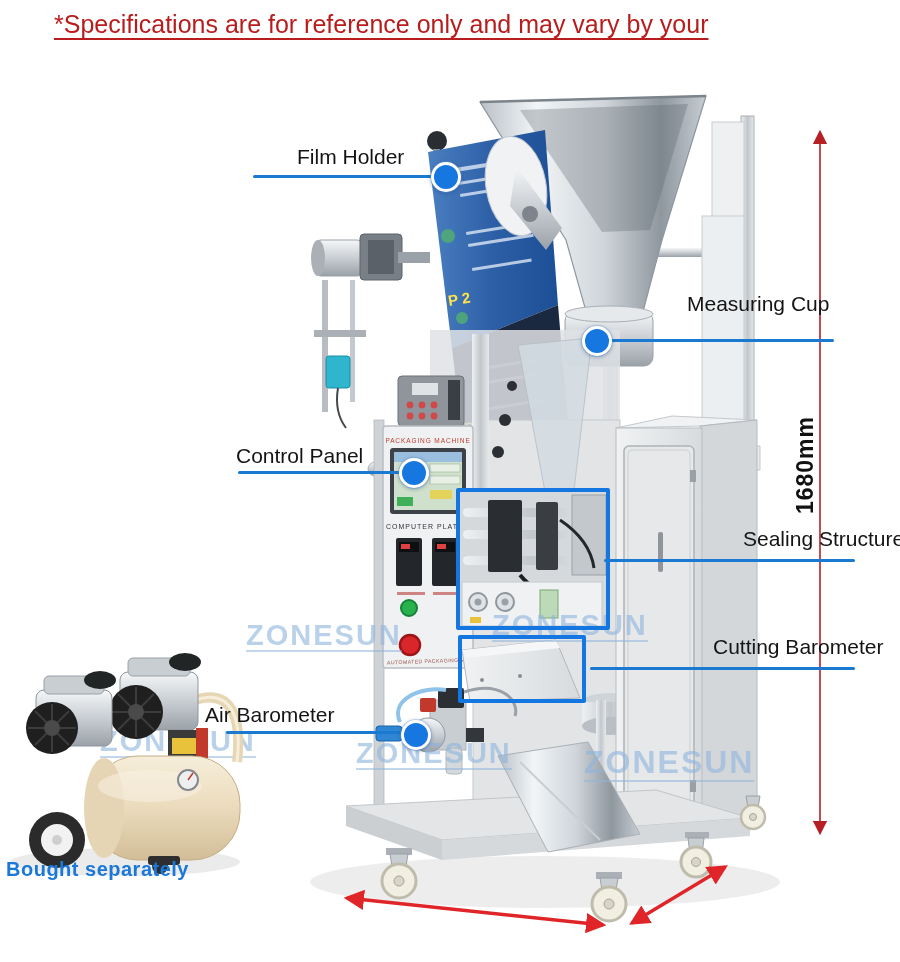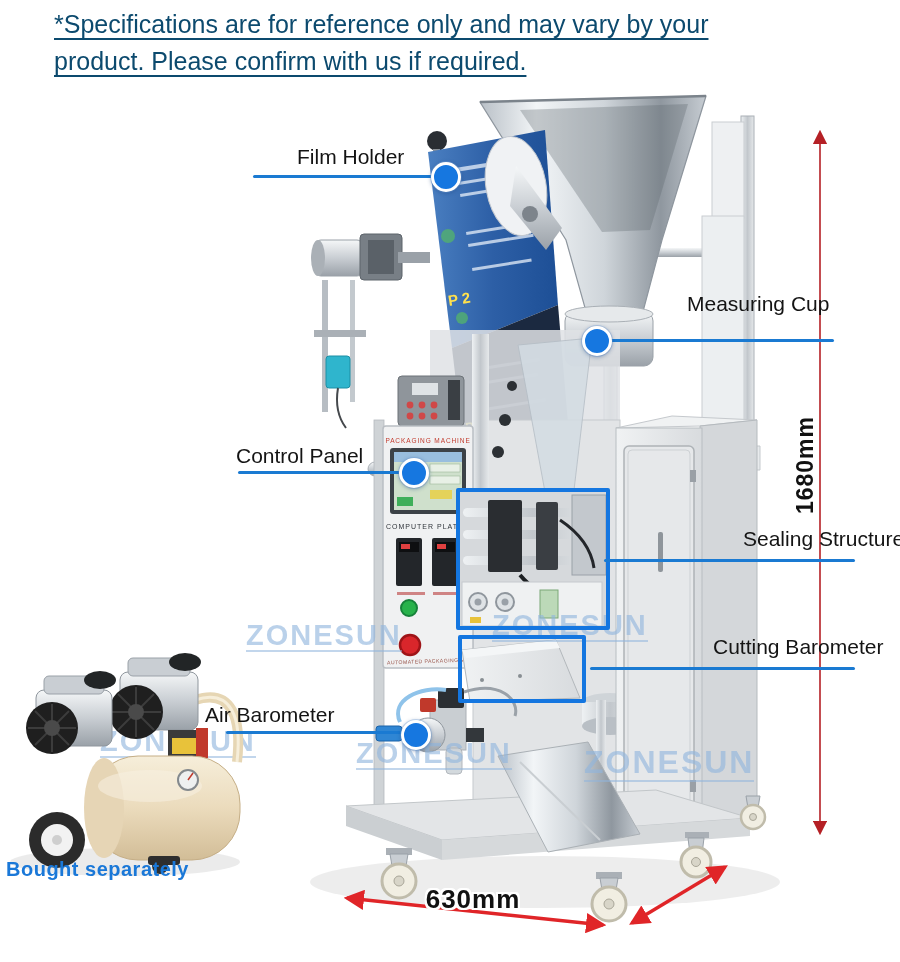--- a/index.html
+++ b/index.html
@@ -4,21 +4,21 @@
 <style>
   html,body{margin:0;padding:0;background:#fff;}
   #stage{
     position:relative;width:900px;height:962px;background:#ffffff;
     font-family:"Liberation Sans",sans-serif;overflow:hidden;
   }
   #machine-svg{position:absolute;left:0;top:0;z-index:2;}
   .wm-back{position:absolute;z-index:1;}
   .disclaimer{
     position:absolute;left:54px;top:6px;z-index:6;
-    color:#0c4a6e;font-size:25px;line-height:37px;
+    color:#b91c1c;font-size:25px;line-height:37px;
     text-decoration:underline;text-underline-offset:5px;white-space:nowrap;
   }
   .callout-label{
     position:absolute;z-index:6;color:#141414;font-size:21px;white-space:nowrap;
   }
   .callout-line{
     position:absolute;height:3px;background:#1a7ad2;z-index:5;border-radius:2px;
   }
   .callout-dot{
     position:absolute;width:24px;height:24px;border-radius:50%;
@@ -417,22 +417,20 @@
     <div class="callout-line" style="left:590px;top:667px;width:265px;"></div>
   </div>
 
   <div>
     <div class="callout-label" style="left:205px;top:703px;">Air Barometer</div>
     <div class="callout-line" style="left:226px;top:731px;width:178px;"></div>
     <div class="callout-dot" style="left:401px;top:720px;"></div>
   </div>
 
   <div class="dim-height">1680mm</div>
-  <div class="dim-text" style="left:408px;top:884px;">630mm</div>
 
   <div class="disclaimer">
     <div>*Specifications are for reference only and may vary by your</div>
-    <div>product. Please confirm with us if required.</div>
   </div>
 
   <div class="bought">Bought separately</div>
 
 </div>
 
 </body></html>

